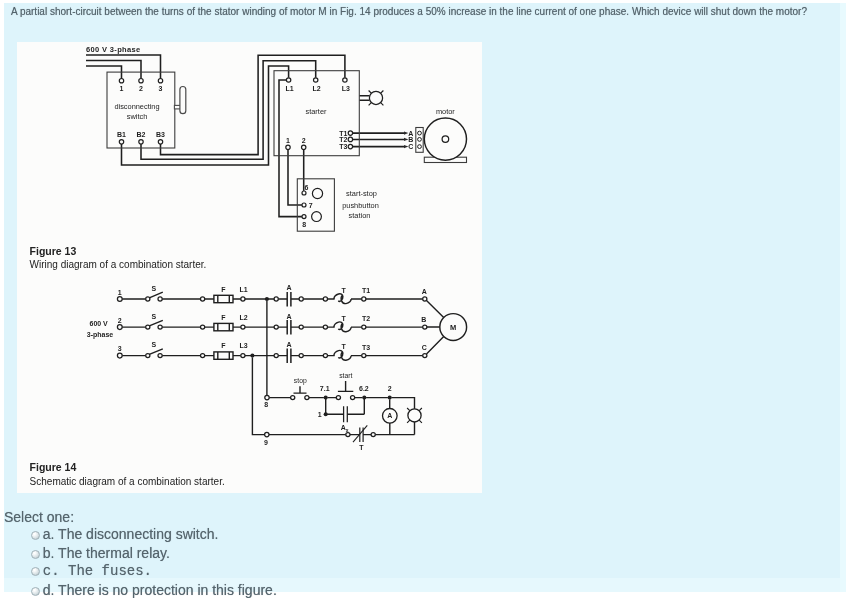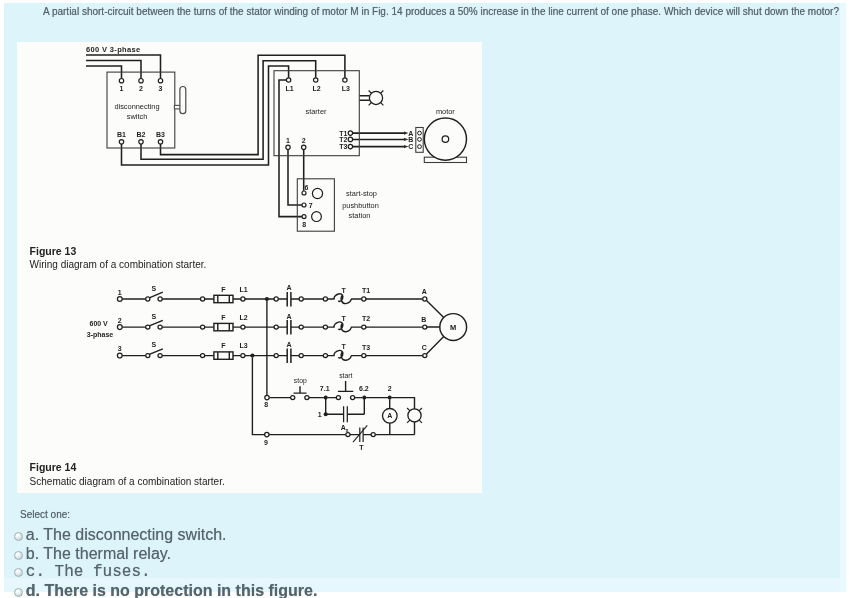--- a/index.html
+++ b/index.html
@@ -1,22 +1,22 @@
 <!DOCTYPE html>
 <html><head>
 <meta charset="utf-8">
 <style>
 html,body{margin:0;padding:0;width:850px;height:598px;background:#ffffff;overflow:hidden;}
 body{font-family:"Liberation Sans",sans-serif;position:relative;transform:translateZ(0);}
 .q,.sel,.opt,svg{will-change:transform;transform:translateZ(0);}
 .panel{position:absolute;left:4px;top:3px;width:835.5px;height:589px;background:#def4fb;}
 .strip{position:absolute;left:839.5px;top:3px;width:6px;height:589px;background:#e8fafe;}
-.q{position:absolute;left:10.6px;top:5.5px;font-size:10px;color:#55656d;letter-spacing:0px;white-space:nowrap;text-shadow:0 0 0.7px rgba(90,106,114,0.75);margin-left:32px;}
-.sel{position:absolute;left:20px;top:509px;font-size:10px;color:#55656d;text-shadow:0 0 0.7px rgba(90,106,114,0.7);}
-.opt{position:absolute;left:14px;font-size:16px;color:#55656d;white-space:nowrap;text-shadow:0 0 0.7px rgba(90,106,114,0.7);}
+.q{position:absolute;left:10.6px;top:5.5px;font-size:10px;color:#55656d;letter-spacing:0px;white-space:nowrap;text-shadow:0 0 0.7px rgba(90,106,114,0.75);}
+.sel{position:absolute;left:4px;top:509px;font-size:14px;color:#55656d;text-shadow:0 0 0.7px rgba(90,106,114,0.7);}
+.opt{position:absolute;left:31px;font-size:14px;color:#55656d;white-space:nowrap;text-shadow:0 0 0.7px rgba(90,106,114,0.7);}
 .radio{display:inline-block;width:7px;height:7px;border-radius:50%;border:1px solid #a0b1b8;background:radial-gradient(circle at 35% 30%,#ffffff 10%,#dbe4e7 55%,#aebcc2 100%);vertical-align:-1px;margin-right:2.8px;}
 </style>
 </head>
 <body>
 <div class="panel"></div>
 <div class="strip"></div>
 <div style="position:absolute;left:4px;top:577.5px;width:835.5px;height:14.5px;background:#e6f8fd;"></div>
 <div class="q">A partial short-circuit between the turns of the stator winding of motor M in Fig. 14 produces a 50% increase in the line current of one phase. Which device will shut down the motor?</div>
 
 <svg width="465" height="451" viewBox="17 41.5 465 451" style="position:absolute;left:17px;top:41.5px;">
@@ -266,13 +266,13 @@
 </g>
 <text x="29.6" y="470.6" font-size="10.5" font-weight="bold" fill="#222">Figure 14</text>
 <text x="29.6" y="484.3" font-size="10" fill="#222">Schematic diagram of a combination starter.</text>
 </g>
 </svg>
 
 <div class="sel">Select one:</div>
 <div class="opt" style="top:526px;"><span class="radio"></span>a. The disconnecting switch.</div>
 <div class="opt" style="top:544.5px;"><span class="radio"></span>b. The thermal relay.</div>
 <div class="opt" style="top:563px;font-family:Liberation Mono, monospace;"><span class="radio"></span>c. The fuses.</div>
-<div class="opt" style="top:581.5px;font-weight:bold;"><span class="radio"></span>d. There is no protection in this figure.</div>
+<div class="opt" style="top:581.5px;"><span class="radio"></span>d. There is no protection in this figure.</div>
 
 </body></html>

